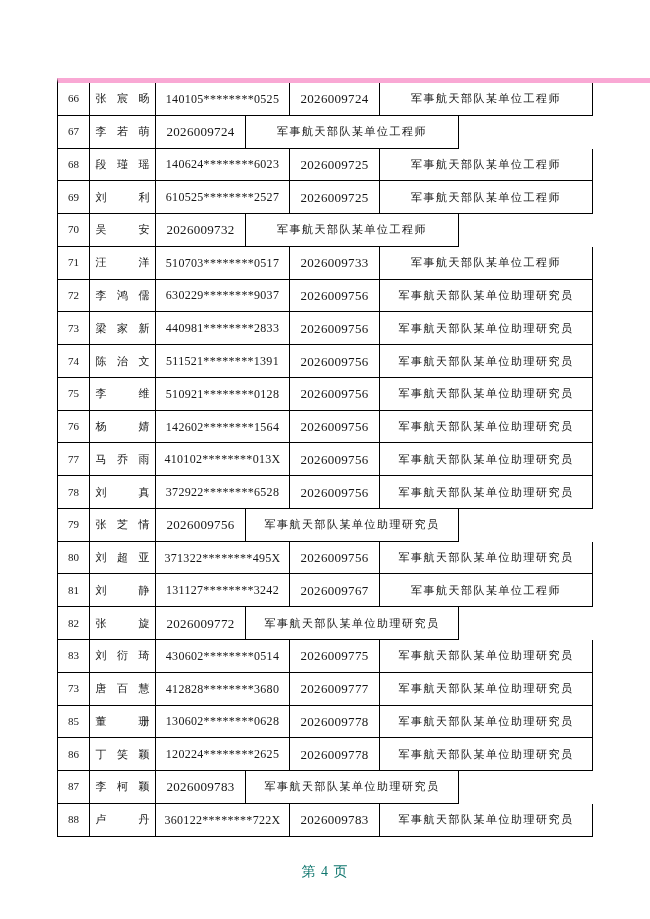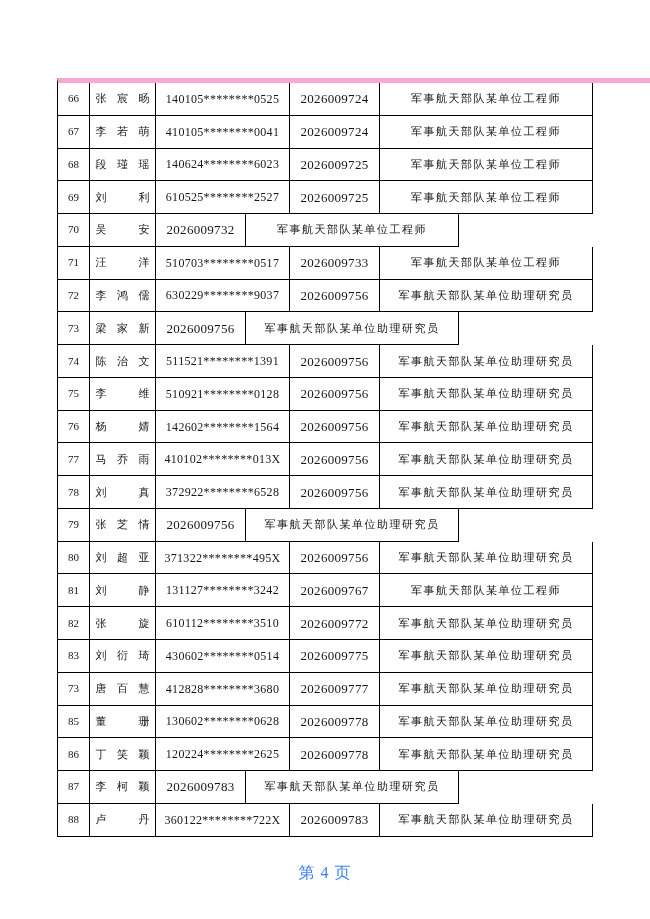--- a/index.html
+++ b/index.html
@@ -46,23 +46,23 @@
     text-align: justify;
     text-align-last: justify;
     white-space: nowrap;
   }
   .footer {
     position: absolute;
     left: 0;
     right: 0;
     top: 863px;
     text-align: center;
-    font-size: 16px;
+    font-size: 14px;
     letter-spacing: 1px;
-    color: #3b82f6;
+    color: #0f766e;
   }
 </style>
 </head>
 <body>
 
 <div class="page">
 
   <div class="roster-table">
 
       <div class="row">
@@ -73,21 +73,20 @@
         <div class="cell c-id">140105********0525</div>
         <div class="cell c-ticket">2026009724</div>
         <div class="cell c-pos">军事航天部队某单位工程师</div>
       </div>
 
       <div class="row">
         <div class="cell c-no">67</div>
         <div class="cell c-name">
           <span class="name-inner">李若萌</span>
         </div>
-        <div class="cell c-id">410105********0041</div>
         <div class="cell c-ticket">2026009724</div>
         <div class="cell c-pos">军事航天部队某单位工程师</div>
       </div>
 
       <div class="row">
         <div class="cell c-no">68</div>
         <div class="cell c-name">
           <span class="name-inner">段瑾瑶</span>
         </div>
         <div class="cell c-id">140624********6023</div>
@@ -132,20 +131,21 @@
         <div class="cell c-id">630229********9037</div>
         <div class="cell c-ticket">2026009756</div>
         <div class="cell c-pos">军事航天部队某单位助理研究员</div>
       </div>
 
       <div class="row">
         <div class="cell c-no">73</div>
         <div class="cell c-name">
           <span class="name-inner">梁家新</span>
         </div>
+        <div class="cell c-id">440981********2833</div>
         <div class="cell c-ticket">2026009756</div>
         <div class="cell c-pos">军事航天部队某单位助理研究员</div>
       </div>
 
       <div class="row">
         <div class="cell c-no">74</div>
         <div class="cell c-name">
           <span class="name-inner">陈治文</span>
         </div>
         <div class="cell c-id">511521********1391</div>
@@ -220,21 +220,20 @@
         <div class="cell c-id">131127********3242</div>
         <div class="cell c-ticket">2026009767</div>
         <div class="cell c-pos">军事航天部队某单位工程师</div>
       </div>
 
       <div class="row">
         <div class="cell c-no">82</div>
         <div class="cell c-name">
           <span class="name-inner">张旋</span>
         </div>
-        <div class="cell c-id">610112********3510</div>
         <div class="cell c-ticket">2026009772</div>
         <div class="cell c-pos">军事航天部队某单位助理研究员</div>
       </div>
 
       <div class="row">
         <div class="cell c-no">83</div>
         <div class="cell c-name">
           <span class="name-inner">刘衍琦</span>
         </div>
         <div class="cell c-id">430602********0514</div>

